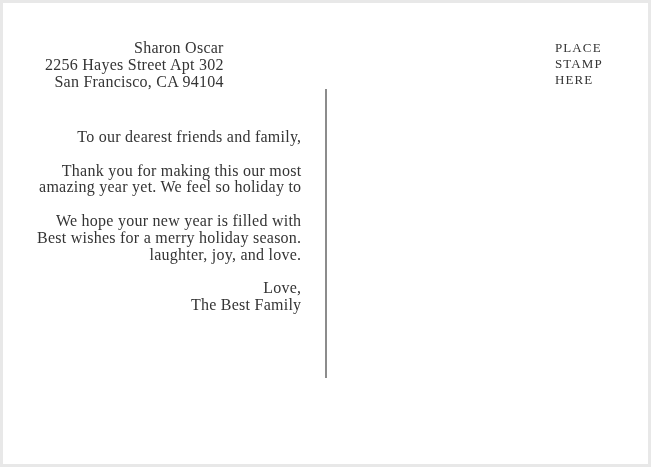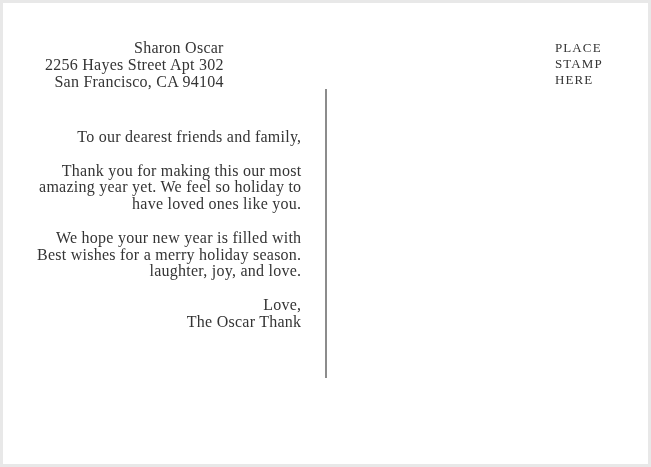--- a/index.html
+++ b/index.html
@@ -80,27 +80,26 @@
 
     <div class="divider"></div>
 
     <div class="message txt">
       <p>
         <span>To our dearest friends and family,</span>
       </p>
       <p>
         <span style="display:block">Thank you for making this our most</span>
         <span style="display:block">amazing year yet. We feel so holiday to</span>
-        <span style="display:block">have loved ones like you.</span>
       </p>
       <p>
         <span style="display:block">We hope your new year is filled with</span>
         <span style="display:block">Best wishes for a merry holiday season.</span>
         <span style="display:block">laughter, joy, and love.</span>
       </p>
       <p>
         <span style="display:block">Love,</span>
-        <span style="display:block">The Oscar Thank</span>
+        <span style="display:block">The Best Family</span>
       </p>
     </div>
 
   </div>
 </div>
 
 </body></html>

